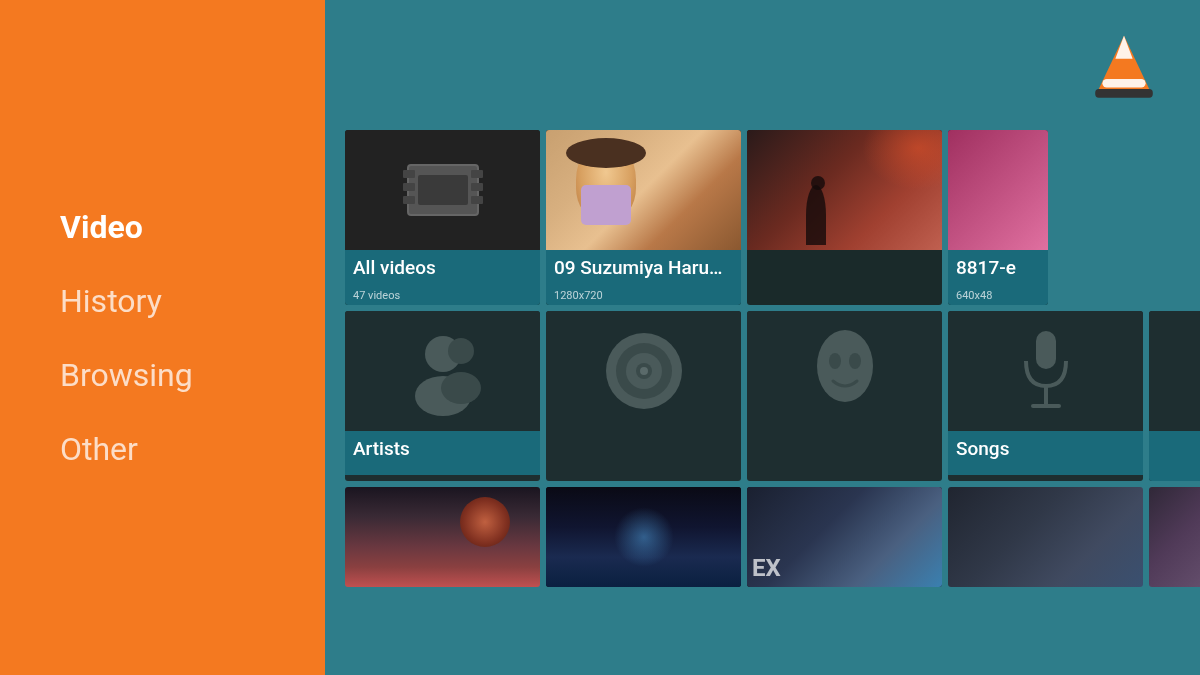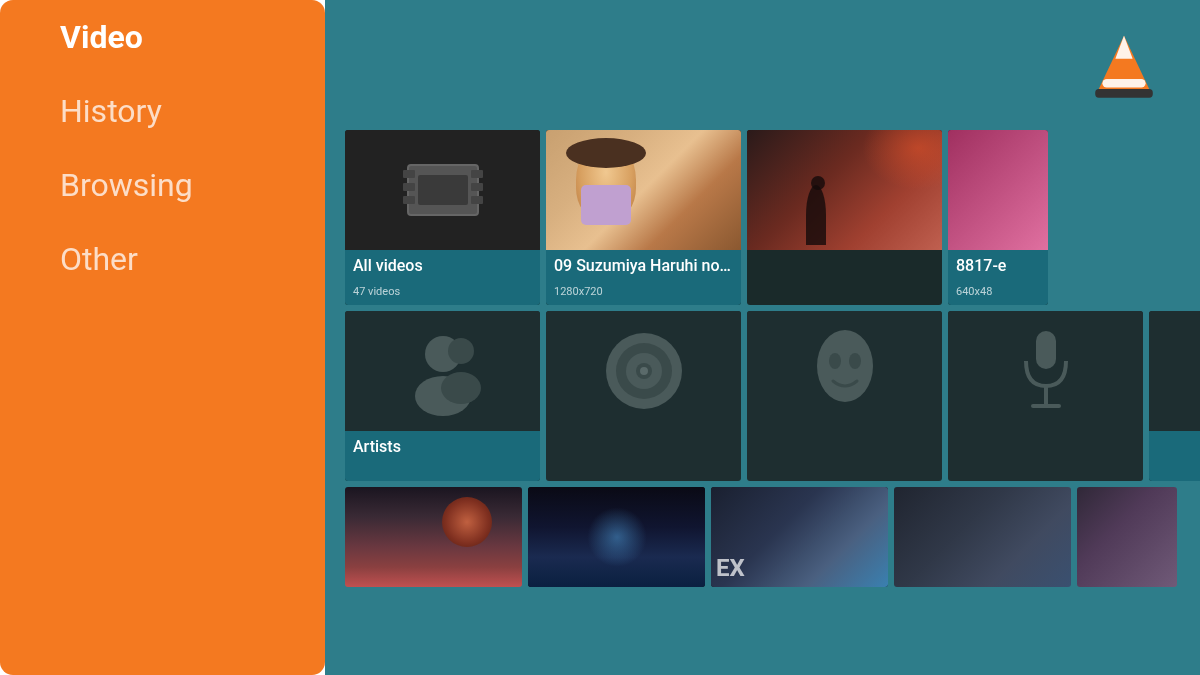--- a/index.html
+++ b/index.html
@@ -11,23 +11,23 @@
       font-family: 'Roboto', Arial, sans-serif;
     }
 
     
     #sidebar {
       width: 325px;
       height: 675px;
       background-color: #F47920;
       display: flex;
       flex-direction: column;
+      justify-content: center;
       padding-left: 60px;
       flex-shrink: 0;
-      border-radius: 13px;
     }
     .nav-item {
       color: rgba(255,255,255,0.75);
       font-size: 32px;
       font-weight: 400;
       margin: 18px 0;
       cursor: pointer;
     }
     .nav-item.active {
       color: #ffffff;
@@ -81,21 +81,21 @@
       overflow: hidden;
     }
 
     .tile-info {
       background-color: #1a6a7a;
       padding: 6px 8px;
       height: 55px;
     }
     .tile-title {
       color: #ffffff;
-      font-size: 16px;
+      font-size: 19px;
       font-weight: 500;
       white-space: nowrap;
       overflow: hidden;
       text-overflow: ellipsis;
     }
     .tile-sub {
       color: rgba(255,255,255,0.7);
       font-size: 11px;
       margin-top: 10px;
     }
@@ -115,26 +115,26 @@
       width: 100%;
       height: 120px;
       display: flex;
       align-items: center;
       justify-content: center;
       background-color: #1e2e30;
     }
     .music-tile-info {
       background-color: #1a6a7a;
       padding: 6px 8px;
-      height: 50px;
+      height: 44px;
     }
 
     
     .bottom-tile {
-      width: 177px;
+      width: 195px;
       height: 100px;
       background-color: #111;
       border-radius: 3px;
       overflow: hidden;
       flex-shrink: 0;
       cursor: pointer;
       position: relative;
     }
 
     
@@ -301,20 +301,23 @@
     <div class="music-tile">
       <div class="music-tile-inner">
         <svg width="70" height="90" viewBox="0 0 70 90" fill="none">
 
           <rect x="25" y="5" width="20" height="38" rx="10" fill="#4a5a5a"></rect>
           <path d="M15 35 Q15 60 35 60 Q55 60 55 35" stroke="#4a5a5a" stroke-width="4" fill="none"></path>
           <line x1="35" y1="60" x2="35" y2="80" stroke="#4a5a5a" stroke-width="4"></line>
           <line x1="22" y1="80" x2="48" y2="80" stroke="#4a5a5a" stroke-width="4" stroke-linecap="round"></line>
         </svg>
       </div>
+      <div class="music-tile-info">
+        <div class="tile-title">Songs</div>
+      </div>
     </div>
 
     <div style="width:100px;height:170px;background:#1e2e30;border-radius:3px;overflow:hidden;flex-shrink:0;">
       <div style="height:120px;background:#1e2e30;"></div>
       <div style="height:50px;background:#1a6a7a;"></div>
     </div>
 
   </div>
 
   <div class="grid-row">

